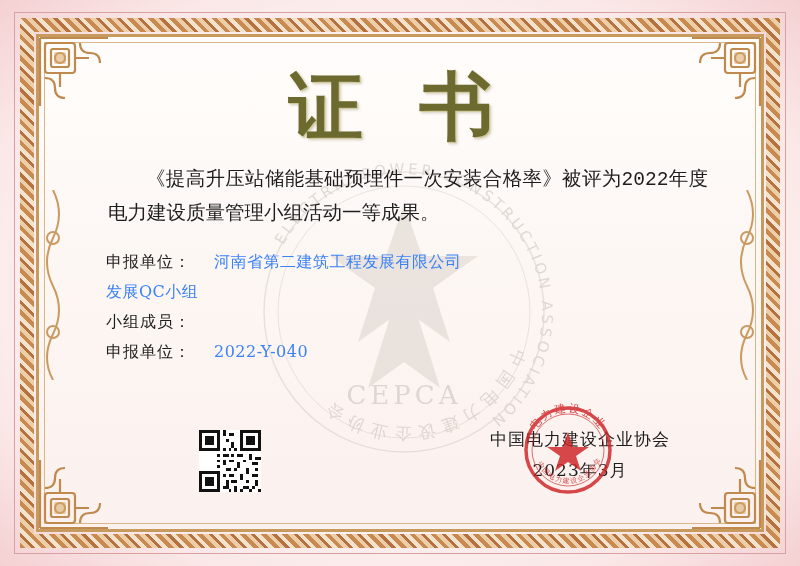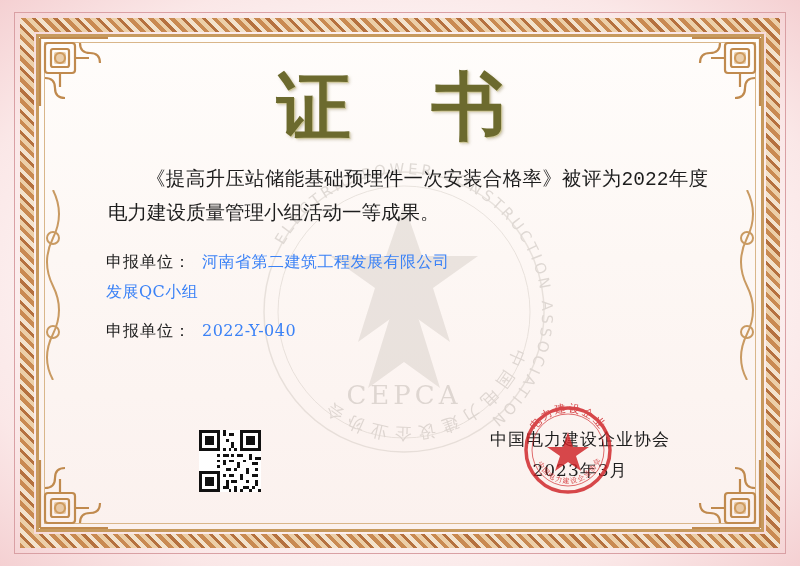--- a/index.html
+++ b/index.html
@@ -94,21 +94,21 @@
     opacity: 0.30;
     pointer-events: none;
   }
 
   
   .title {
     position: absolute;
     left: 0; top: 58px;
     width: 800px;
     text-align: center;
-    font-family: Liberation Mono, monospace;
+    font-family: Liberation Sans, sans-serif;
     font-size: 74px;
     letter-spacing: 18px;
     font-weight: 700;
     color: #6c6a2e;
     text-shadow: 1px 1px 0 #cfc89a, 2px 2px 3px rgba(120,110,60,0.35);
   }
 
   
   .body-para {
     position: absolute;
@@ -126,20 +126,21 @@
   .fields {
     position: absolute;
     left: 106px; top: 252px;
     width: 620px;
   }
   .field-row {
     display: flex;
     align-items: baseline;
     margin-bottom: 9px;
     font-family: "DejaVu Serif", serif;
+    gap: 12px;
   }
   .field-label {
     width: 96px;
     flex: 0 0 96px;
     font-size: 16px;
     color: #1d1d1d;
     letter-spacing: 1px;
   }
   .field-value {
     font-size: 16px;
@@ -295,20 +296,21 @@
 
   <div class="fields">
     <div class="field-row">
       <span class="field-label">申报单位：</span>
       <span class="field-value">河南省第二建筑工程发展有限公司</span>
     </div>
     <div class="field-row">
       <span class="field-value">发展QC小组</span>
     </div>
     <div class="field-row">
+      <span class="field-label">小组成员：</span>
     </div>
     <div class="field-row">
       <span class="field-label">申报单位：</span>
       <span class="field-value">2022-Y-040</span>
     </div>
   </div>
 
   <svg class="qr" viewBox="0 0 21 21" shape-rendering="crispEdges">
     <rect width="21" height="21" fill="#ffffff"></rect>
     <g fill="#111111">

